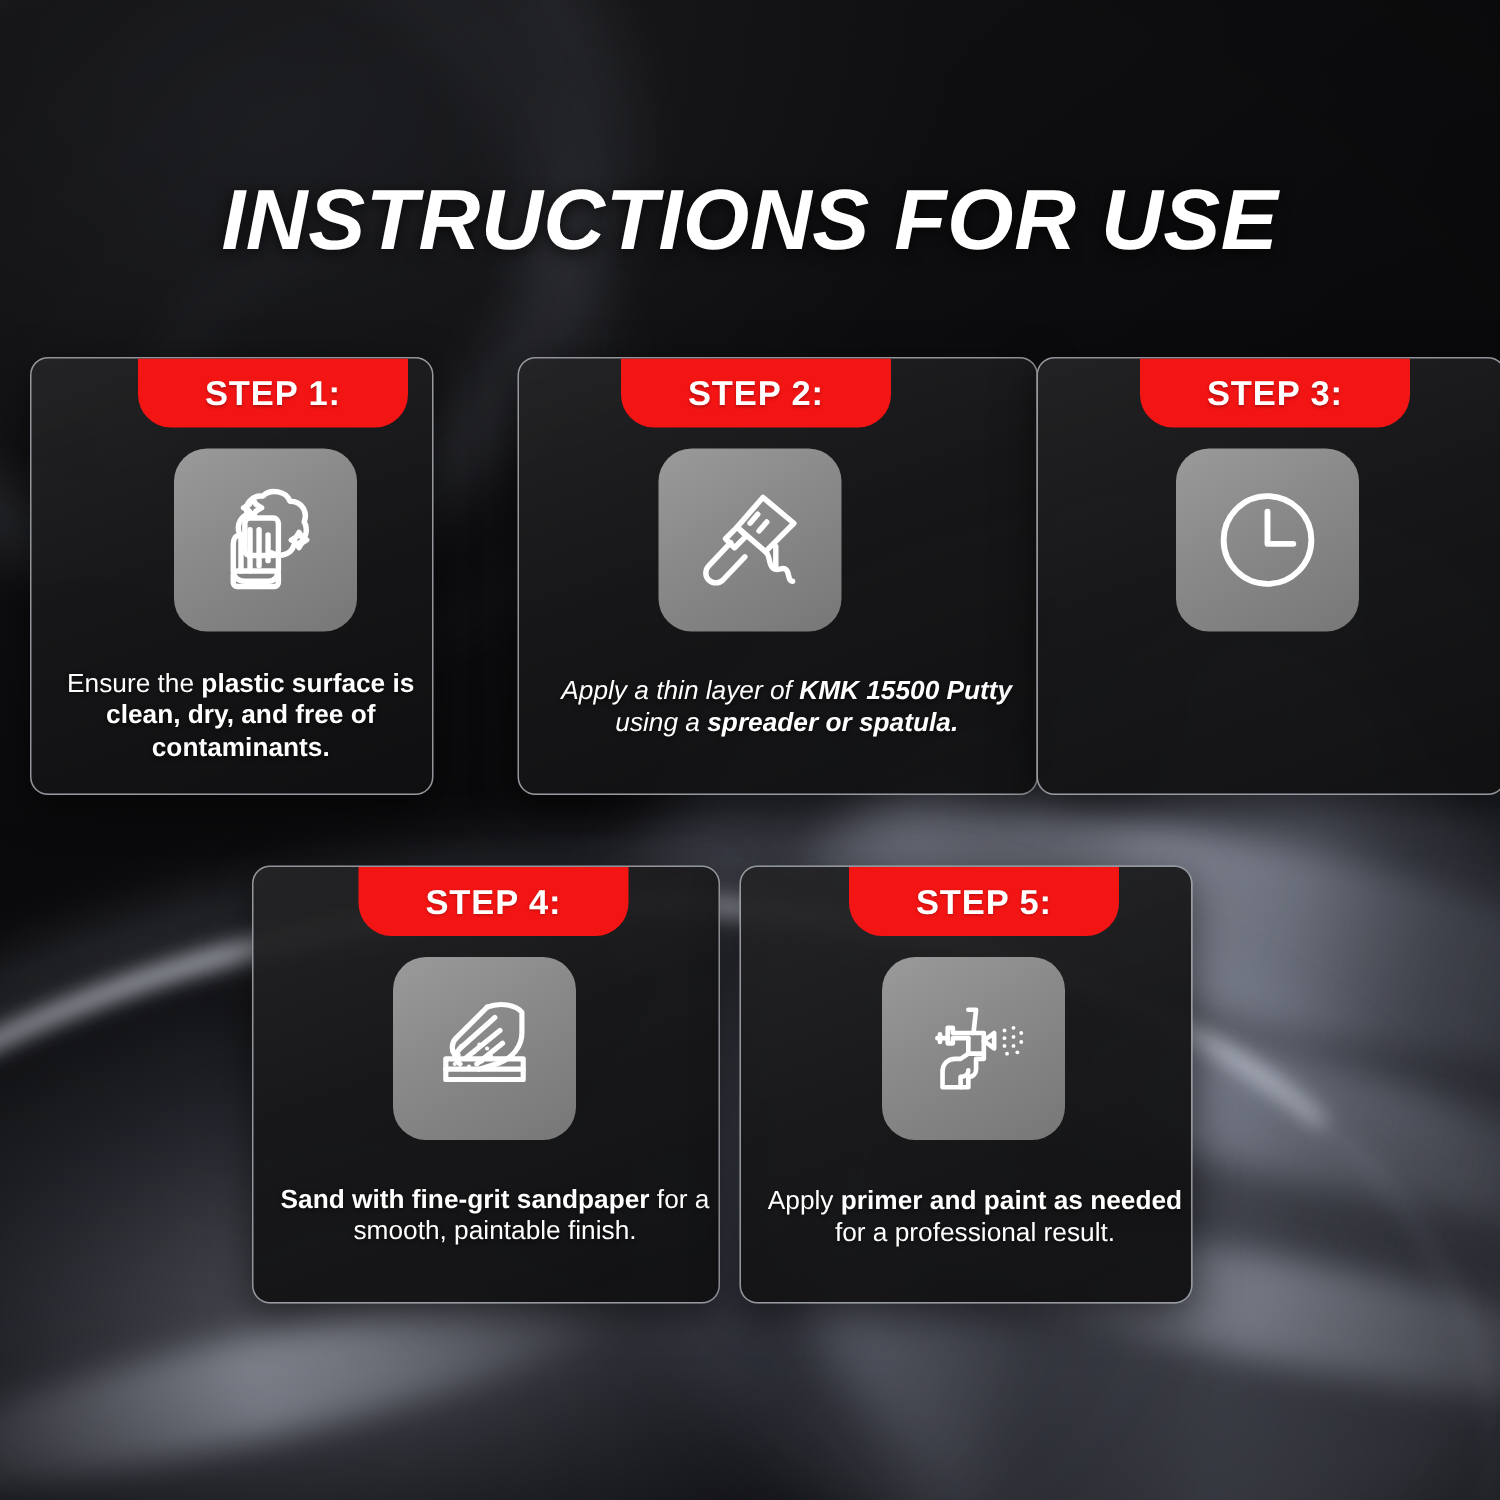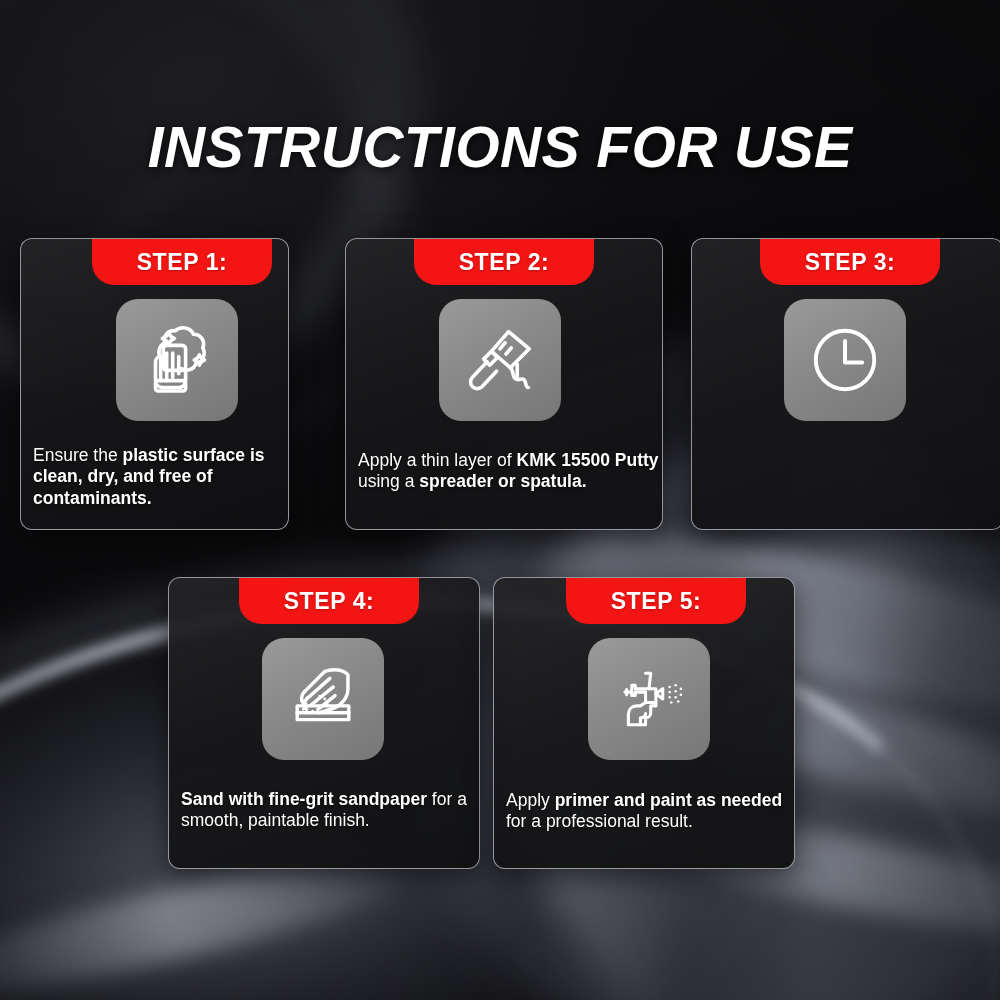--- a/index.html
+++ b/index.html
@@ -198,49 +198,50 @@
     background: linear-gradient(150deg, #9a9a9a 0%, #8a8a8a 42%, #777777 100%);
     display: flex;
     align-items: center;
     justify-content: center;
   }
   .icon-tile svg { display: block; }
 
   .caption {
     position: absolute;
     left: 12px; right: 0;
+    text-align: center;
     color: #ffffff;
     font-size: 17.5px;
     line-height: 1.22;
     font-weight: 400;
     text-shadow: 0 1px 3px rgba(0,0,0,0.6);
   }
   .caption b { font-weight: 700; }
 
   
   #card-1 { left: 20px;  top: 238px; width: 269px; height: 292px; }
-  #card-2 { left: 345px; top: 238px; width: 318px; height: 292px; }
+  #card-2 { left: 345px; top: 238px; width: 347px; height: 292px; }
   #card-3 { left: 667px; top: 238px; width: 313px; height: 292px; margin-left: 24px; }
   #card-4 { left: 168px; top: 577px; width: 312px; height: 292px; }
   #card-5 { left: 493px; top: 577px; width: 302px; height: 292px; }
 
   #card-1 .badge { left: 71px;  width: 180px; }
   #card-2 .badge { left: 68px;  width: 180px; }
   #card-3 .badge { left: 68px;  width: 180px; }
   #card-4 .badge { left: 70px;  width: 180px; }
   #card-5 .badge { left: 72px;  width: 180px; }
 
   #card-1 .icon-tile { left: 95px;  top: 60px; }
   #card-2 .icon-tile { left: 93px;  top: 60px; }
   #card-3 .icon-tile { left: 92px;  top: 60px; }
   #card-4 .icon-tile { left: 93px;  top: 60px; }
   #card-5 .icon-tile { left: 94px;  top: 60px; }
 
   #card-1 .caption { top: 206px; }
-  #card-2 .caption { top: 211px; }
+  #card-2 .caption { top: 211px; font-style: italic; }
   #card-3 .caption { top: 213px; }
   #card-4 .caption { top: 211px; }
   #card-5 .caption { top: 212px; }
 </style>
 </head>
 <body>
 
 <div id="root">
 
   <div class="bg-layer bg-base"></div>

